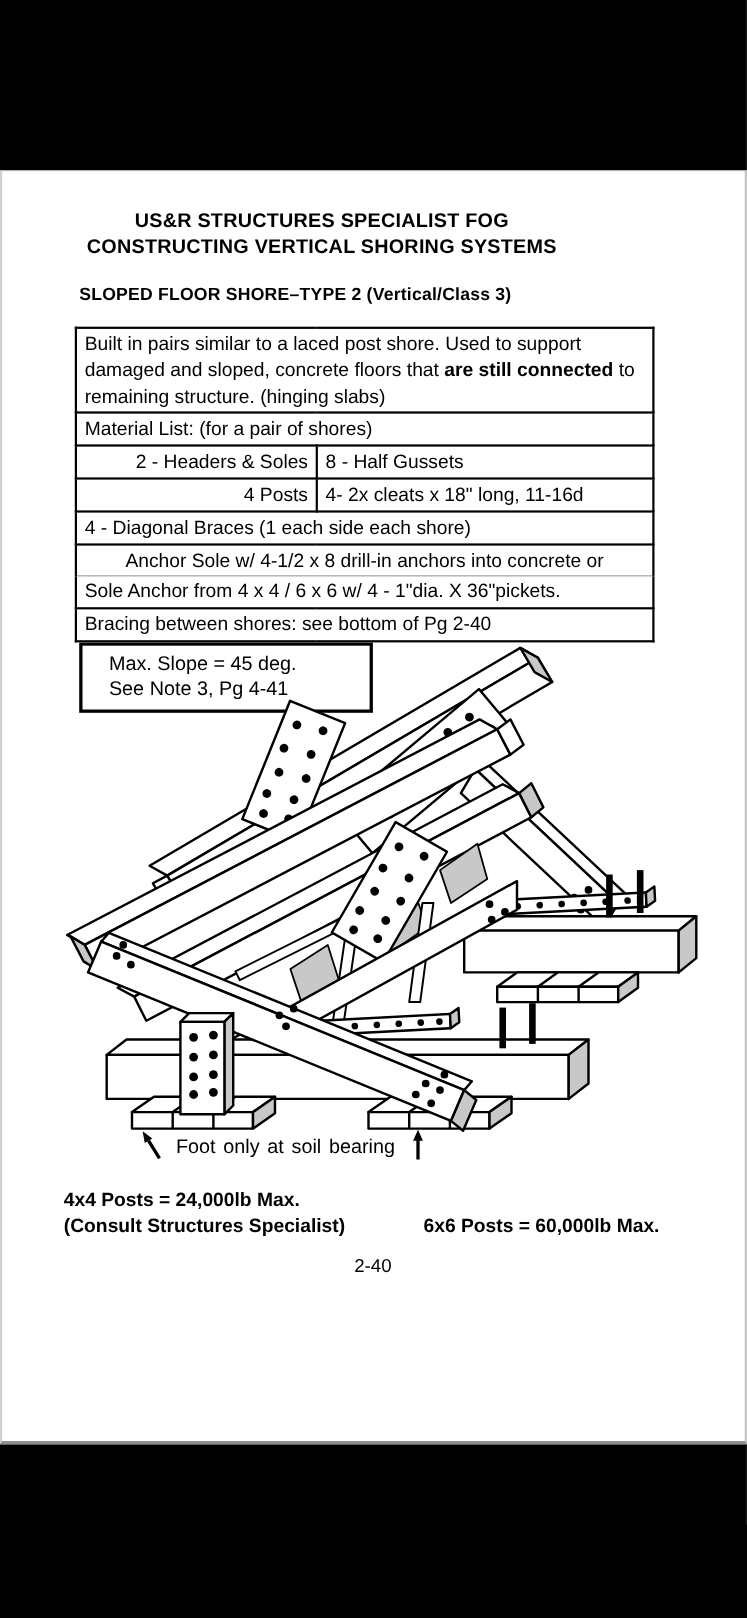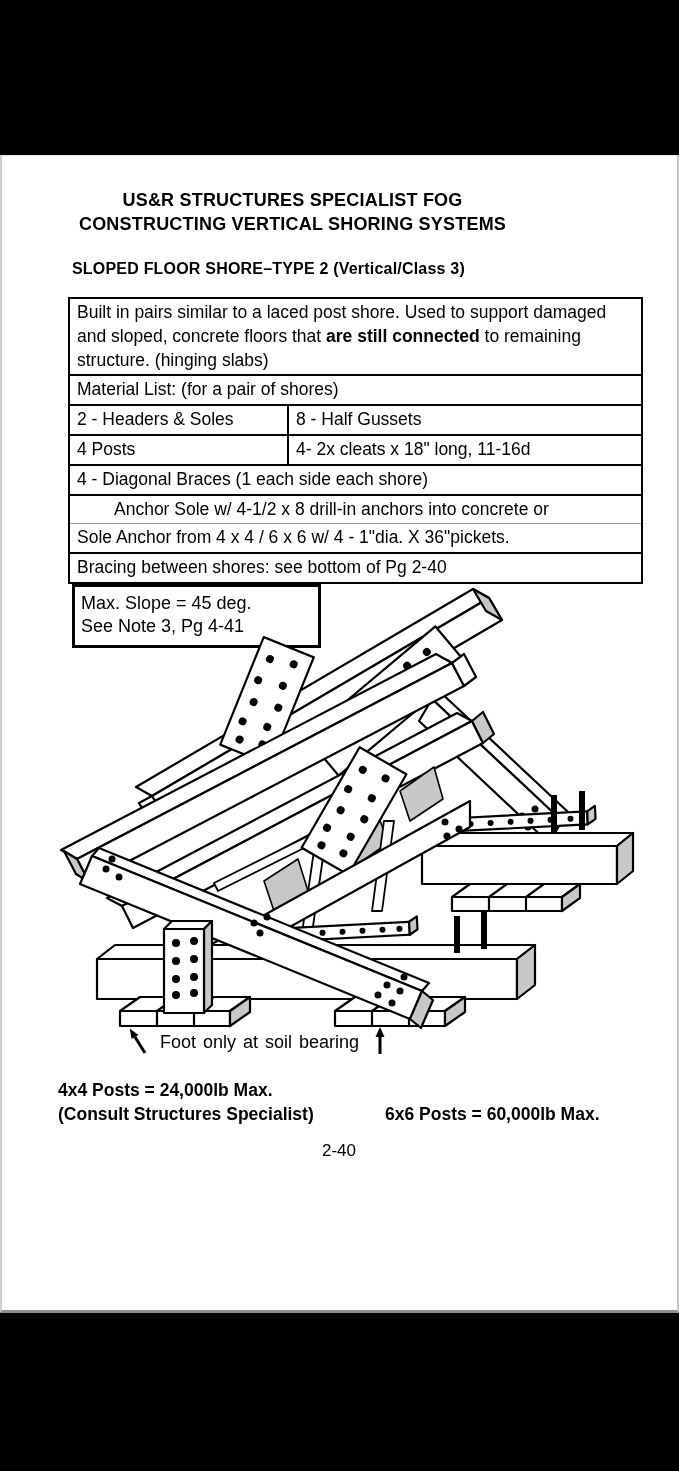--- a/index.html
+++ b/index.html
@@ -26,39 +26,39 @@
     text-align:center; font-weight:bold;
     font-size:18px; line-height:1.33; letter-spacing:0.2px;
   }
   .doc-title {
     position:absolute; top:104px; left:70px;
     font-weight:bold; font-size:16px; letter-spacing:0.2px;
     white-space:nowrap;
   }
   table.spec-table {
     position:absolute; top:141px; left:66px;
-    width:575px;
+    width:527px;
     border-collapse:collapse;
     font-size:17.5px;
   }
   table.spec-table td {
     border:2px solid #000;
     padding:2px 7px;
     line-height:1.36;
     vertical-align:top;
   }
   table.spec-table td.thin-bottom { border-bottom:1px solid #999;padding-left:44px; }
   table.spec-table td.thin-top    { border-top:1px solid #0f172a; }
-  table.spec-table td.col1 { width:203px; }
+  table.spec-table td.col1 { width:203px;text-align:right; }
   .b { font-weight:bold; }
   .note-box {
     position:absolute; top:428px; left:70px;
     width:227px;
     border:3px solid #000;
-    padding:5px 10px 6px 6px;
+    padding:5px 10px 6px 24px;
     font-size:18px; line-height:1.3;
     background:#fff;
   }
   .figure-svg { position:absolute; top:425px; left:0; }
   .fig-caption {
     position:absolute; top:870px; left:127px;
     display:flex; align-items:flex-start; gap:11px;
     font-size:18px;
   }
   .fig-caption .cap-text { padding-top:6px; word-spacing:2px; }

